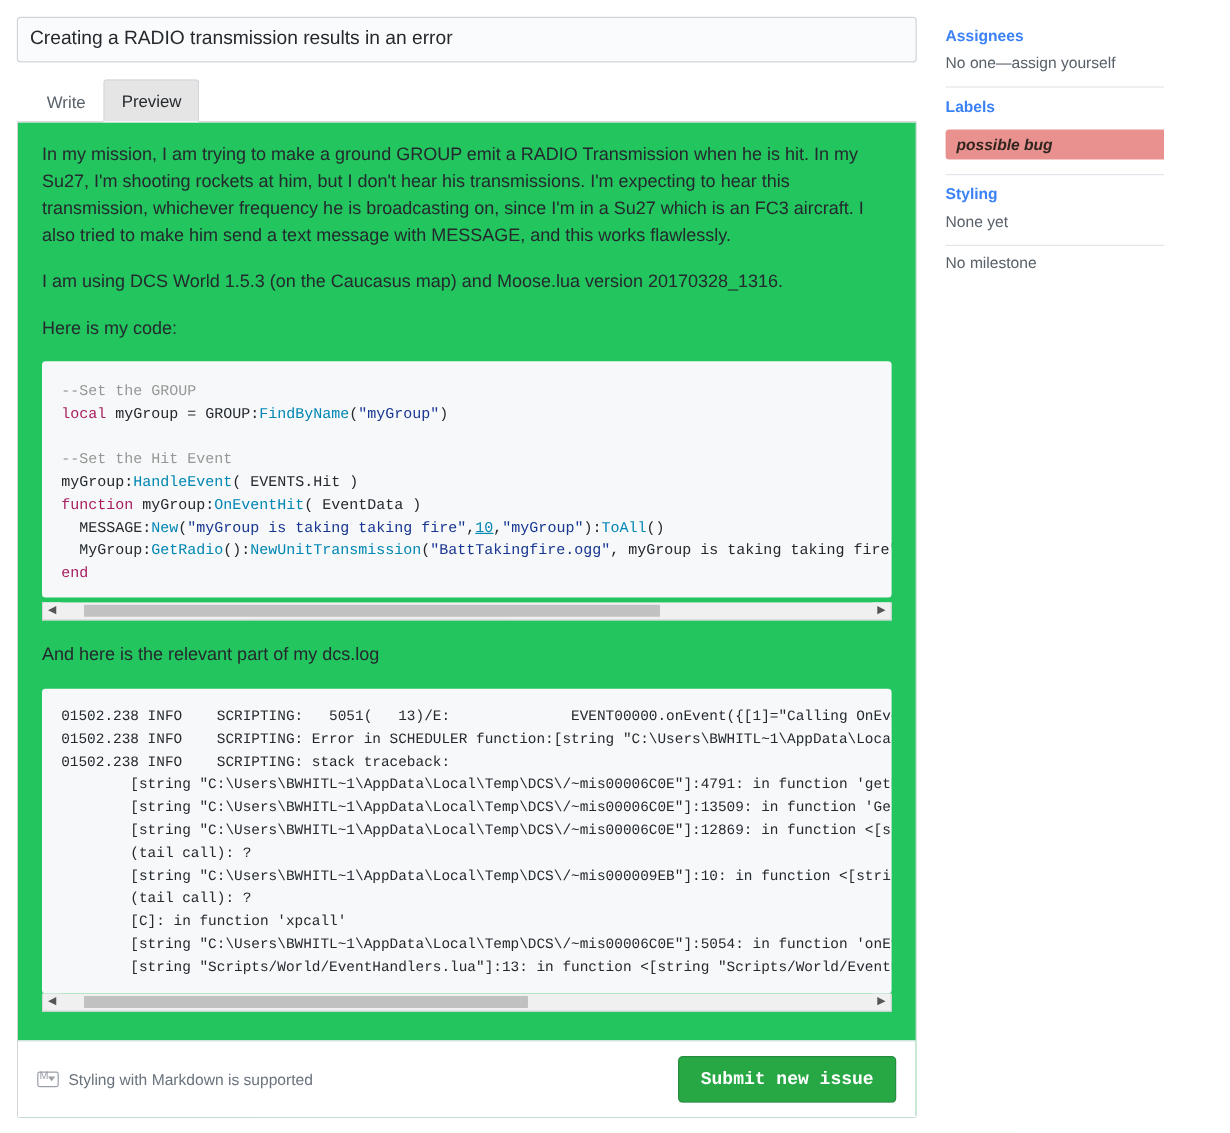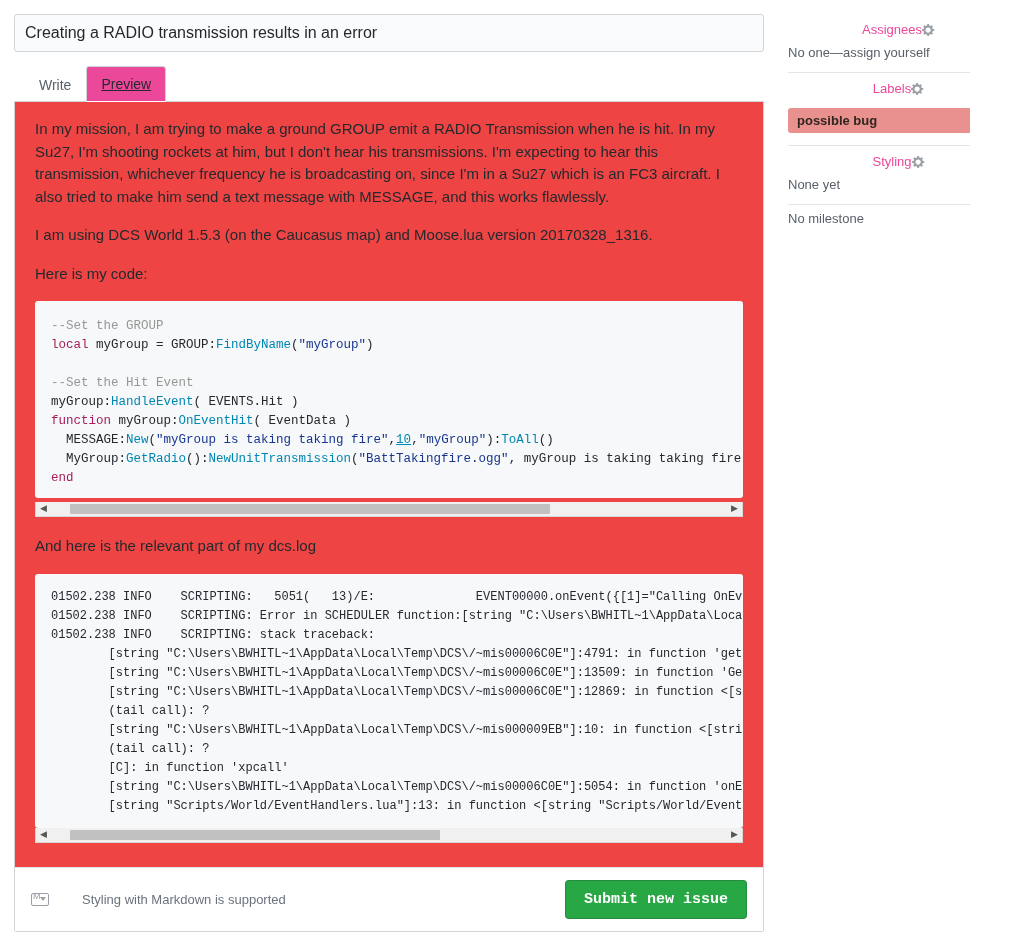--- a/index.html
+++ b/index.html
@@ -55,35 +55,34 @@
     color: #586069;
     border: 1px solid transparent;
     border-bottom: none;
     background: transparent;
     cursor: pointer;
     line-height: 18px;
     position: relative;
     top: 1px;
   }
   .tab.active {
-    background: #ec4899;
+    background: #e5e5e5;
     border-color: #d1d5da;
     border-top-left-radius: 3px;
     border-top-right-radius: 3px;
     color: #24292e;
     border-bottom: 1px solid #fff;
-    text-decoration: underline;
   }
 
   .body-wrap {
     border: 1px solid #d1d5da;
     border-top: none;
     border-radius: 0 0 3px 3px;
     padding: 0;
-    background: #ef4444;
+    background: #22c55e;
   }
 
   .preview-body {
     padding: 16px 20px 6px 20px;
   }
   .preview-body p {
     margin: 0 0 16px 0;
     line-height: 1.5;
     font-size: 15px;
     color: #24292e;
@@ -157,21 +156,20 @@
     display: flex;
     align-items: center;
     justify-content: space-between;
     background: #fff;
   }
   .markdown-note {
     display: flex;
     align-items: center;
     font-size: 13px;
     color: #6a737d;
-    gap: 25px;
   }
   .md-icon {
     display: inline-block;
     width: 18px;
     height: 13px;
     border: 1.6px solid #9aa0a6;
     border-radius: 2px;
     margin-right: 8px;
     position: relative;
   }
@@ -212,24 +210,24 @@
     top: 14px;
     width: 222px;
   }
   .side-section {
     border-bottom: 1px solid #e1e4e8;
     padding: 6px 0 12px 0;
   }
   .side-head {
     display: flex;
     align-items: center;
-    justify-content: center;
+    justify-content: space-between;
     font-size: 13px;
-    font-weight: normal;
-    color: #ec4899;
+    font-weight: bold;
+    color: #3b82f6;
     padding: 2px 0 8px 0;
   }
   .gear {
     width: 14px;
     height: 14px;
     display: inline-block;
     cursor: pointer;
     color: #888;
   }
   .side-empty {
@@ -238,20 +236,21 @@
   }
   .label-chip {
     display: block;
     background: #e8918f;
     color: #31251f;
     font-size: 13px;
     font-weight: bold;
     border-radius: 3px;
     padding: 5px 9px;
     margin-top: 4px;
+    font-style: italic;
   }
 </style>
 </head>
 <body>
 
 <div id="page">
 
   <div class="issue-col">
 
     <input class="title-input" type="text" value="Creating a RADIO transmission results in an error" placeholder="Title" style="">

